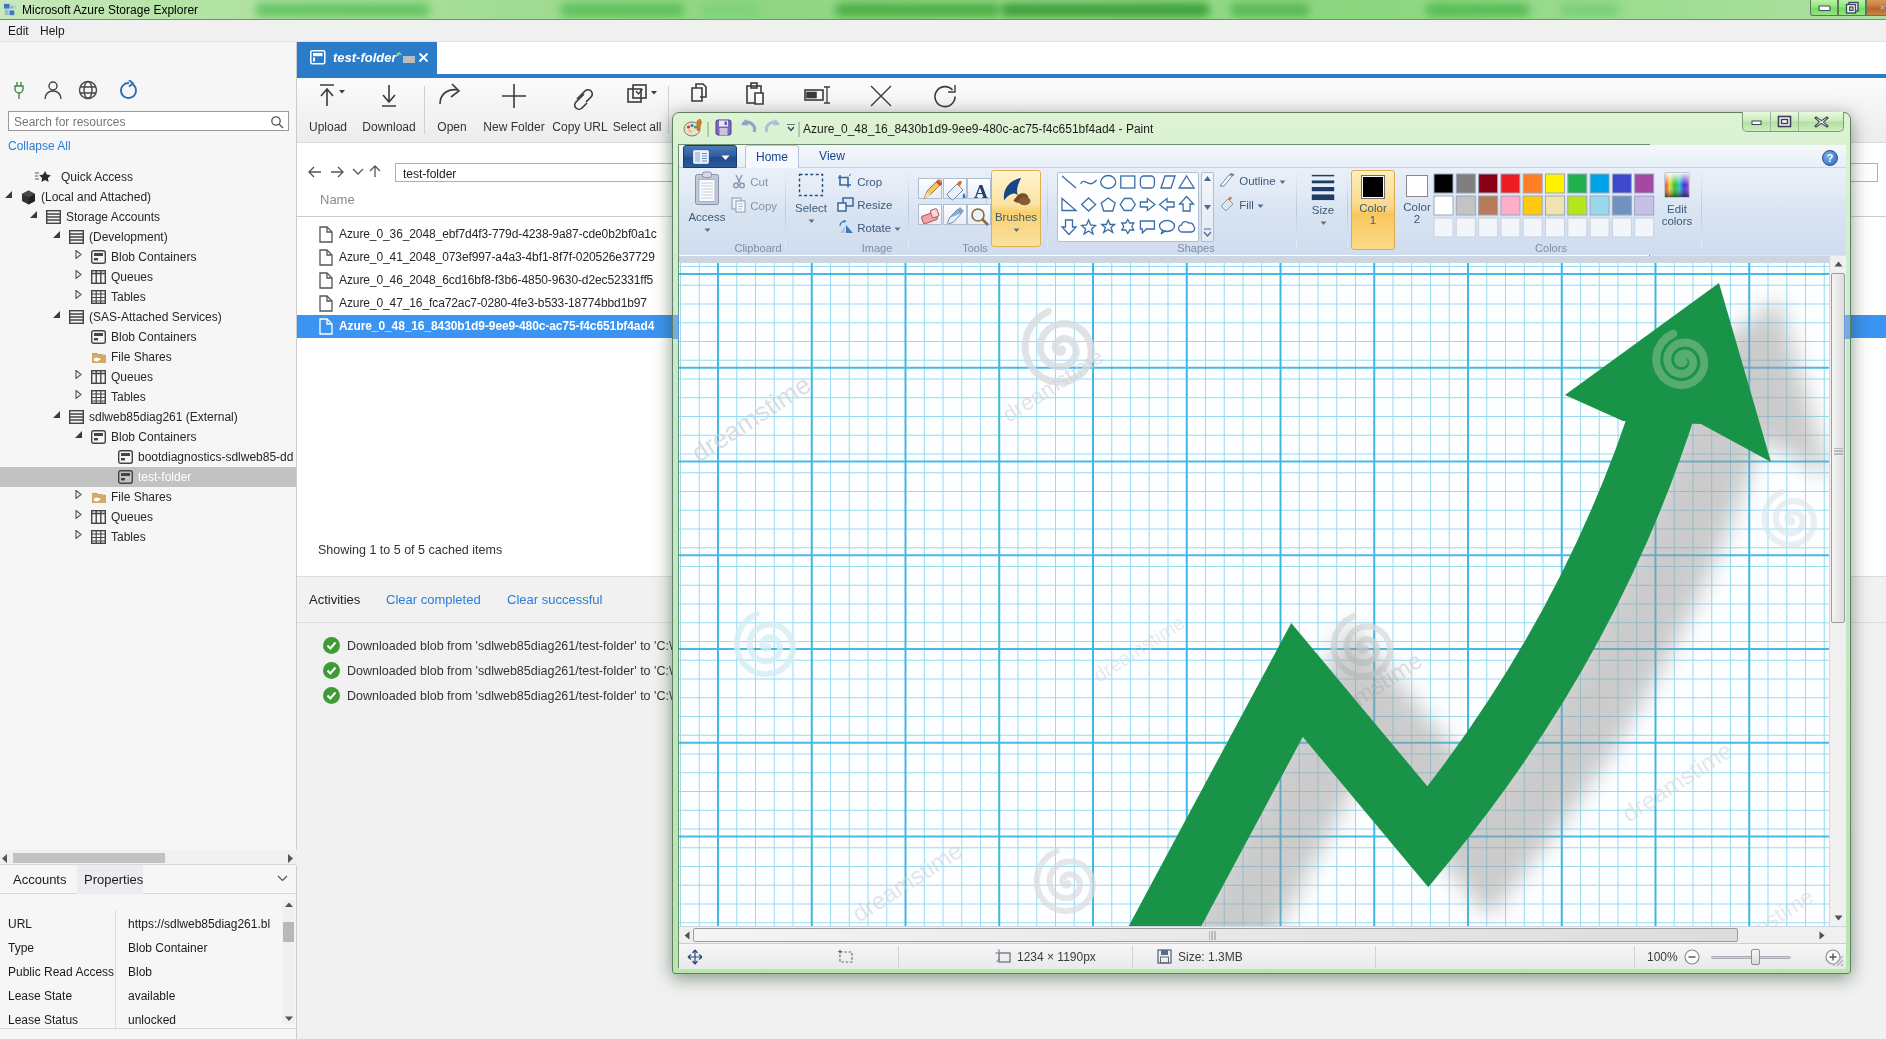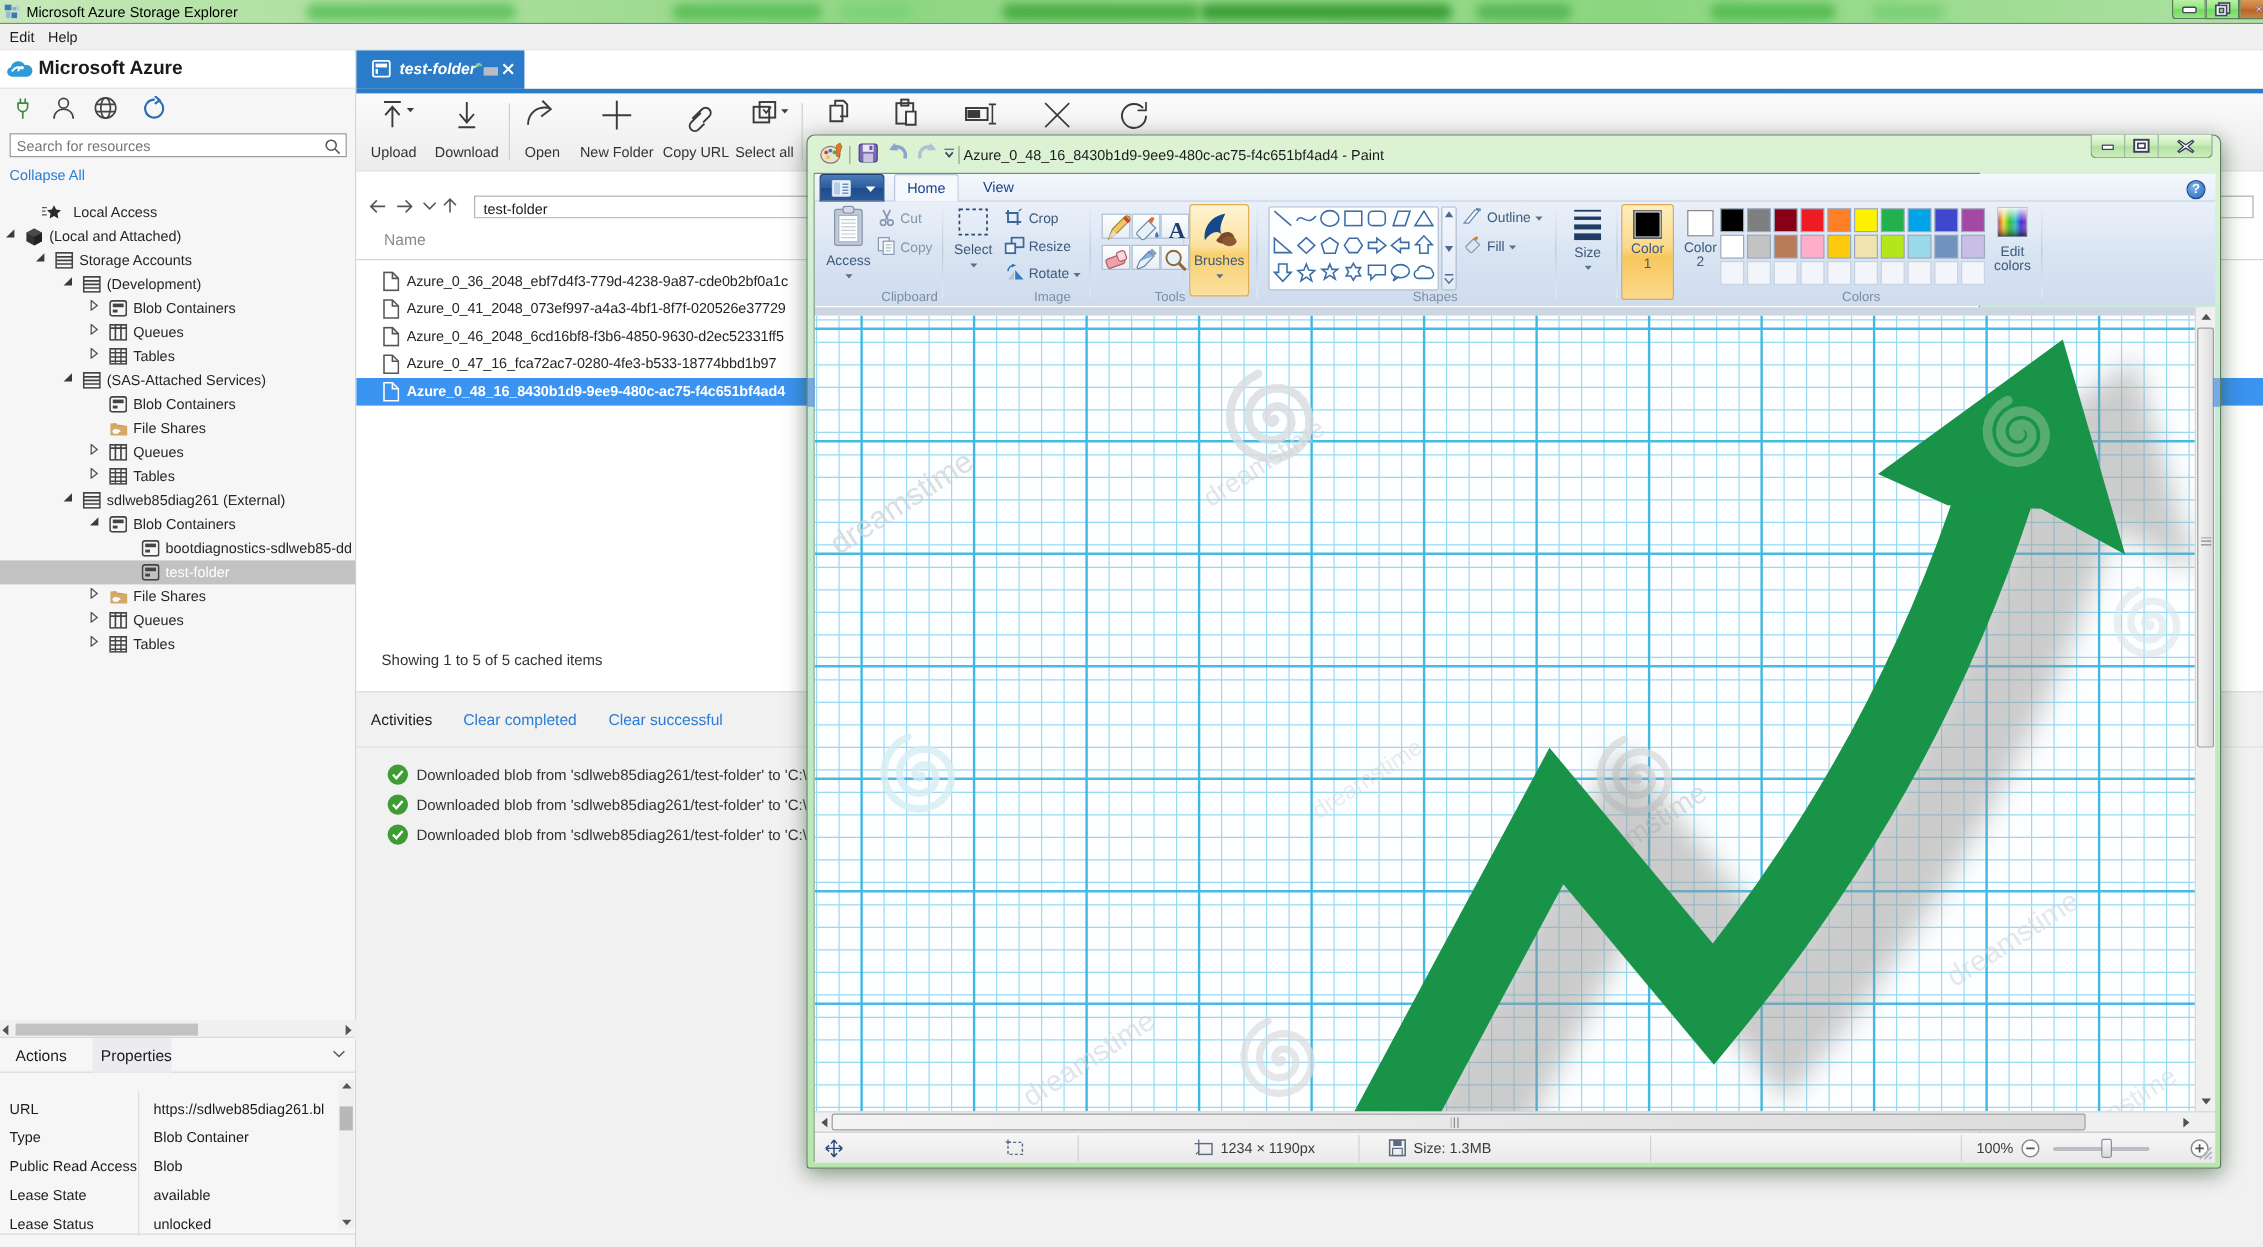--- a/index.html
+++ b/index.html
@@ -133,28 +133,20 @@
       </div>
  </div>
 </div>
 
 <div id="menubar" class="abs">
     <span style="left:8px">Edit</span>
     <span style="left:40px">Help</span>
   </div>
 
 <div id="sidebar" class="abs">
- <div id="sbhead">
-  <svg style="position:absolute;left:5px;top:6px" width="24" height="18" viewBox="0 0 24 18">
-        <path d="M6 16 C2.5 16 1 13.8 1 11.8 C1 9.9 2.3 8.4 4.2 8.1 C4.6 5 7.2 3 10.2 3 C12.6 3 14.7 4.3 15.7 6.3 C16.1 6.2 16.5 6.1 17 6.1 C19.8 6.1 22 8.2 22 10.9 C22 13.6 19.9 16 17 16 Z" fill="#2e9bd8"></path>
-        <path d="M5 11.5 C6.5 9 9.5 7.5 12.5 8.2 M12.5 8.2 C11 9 10.2 10.2 10.4 11.4" stroke="#fff" stroke-width="1.6" fill="none"></path>
-        <circle cx="13.4" cy="8.4" r="1.5" fill="#fff"></circle>
-      </svg>
-  <div class="t">Microsoft Azure</div>
- </div>
  <div id="sbicons">
   <svg width="260" height="22" viewBox="0 0 260 22">
    <g stroke="#3f8a3f" fill="none" stroke-width="1.4">
           <path d="M7 2 v4 M11 2 v4"></path>
           <path d="M5 6 h8 v3 a4 4 0 0 1 -8 0 z"></path>
           <path d="M9 13 v6"></path>
         </g>
    <g stroke="#444" fill="none" stroke-width="1.4">
           <circle cx="43" cy="6" r="4"></circle>
           <path d="M35 19 c0-5 3.5-8 8-8 s8 3 8 8"></path>
@@ -177,21 +169,21 @@
         <path d="M9.2 9.2 L13 13" stroke="#555" stroke-width="1.3"></path>
       </svg>
  </div>
  <div id="collapseall">Collapse All</div>
  <div id="tree">
       <div class="trow" style="top: 125px;">
         <svg style="left:35px" width="16" height="14" viewBox="0 0 16 14">
           <path d="M0 3h4M0 6h3M0 9h4" stroke="#555"></path>
           <path d="M10 1 l1.8 3.6 4 .6 -2.9 2.8 .7 4 -3.6 -1.9 -3.6 1.9 .7 -4 -2.9 -2.8 4 -.6 Z" fill="#2b2b2b"></path>
         </svg>
-        <span class="lbl" style="left:61px">Local Access</span>
+        <span class="lbl" style="left:61px">Quick Access</span>
       </div>
       <div class="trow" style="top: 145px;">
         <svg style="left:4px" width="9" height="9">
           <path d="M8 1 V8 H1 Z" fill="#3b3b3b"></path>
         </svg>
         <svg style="left:21px" width="15" height="15" viewBox="0 0 15 15">
           <path d="M7.5 0.5 L14 4 V11 L7.5 14.5 L1 11 V4 Z" fill="#333"></path>
           <path d="M7.5 0.5 L14 4 L7.5 7.5 L1 4 Z" fill="#4a4a4a"></path>
           <path d="M7.5 7.5 L14 4 V11 L7.5 14.5 Z" fill="#222"></path>
         </svg>
@@ -369,21 +361,21 @@
   <svg style="position:absolute;left:1px;top:4px" width="8" height="9">
         <path d="M6 0 L1 4.5 L6 9" fill="#555"></path>
       </svg>
   <div class="thumb"></div>
   <svg style="position:absolute;right:2px;top:4px" width="8" height="9">
         <path d="M1 0 L6 4.5 L1 9" fill="#555"></path>
       </svg>
  </div>
  <div id="sbtabs">
   <div id="proptab"></div>
-  <span style="position:absolute;left:13px;top:7px;">Actions</span>
+  <span style="position:absolute;left:13px;top:7px;">Accounts</span>
   <span style="position:absolute;left:84px;top:7px;">Properties</span>
   <svg style="position:absolute;right:8px;top:10px" width="11" height="7">
         <path d="M1 1 L5.5 5.5 L10 1" stroke="#555" fill="none" stroke-width="1.2"></path>
       </svg>
  </div>
  <div id="props"></div>
  <div id="propdiv"></div>
  <div style="position:absolute;left:0;top:986px;width:296px;height:1px;background:#d9d9d9"></div>
     <div id="propsb">
   <svg style="position:absolute;left:3px;top:2px" width="8" height="6">

